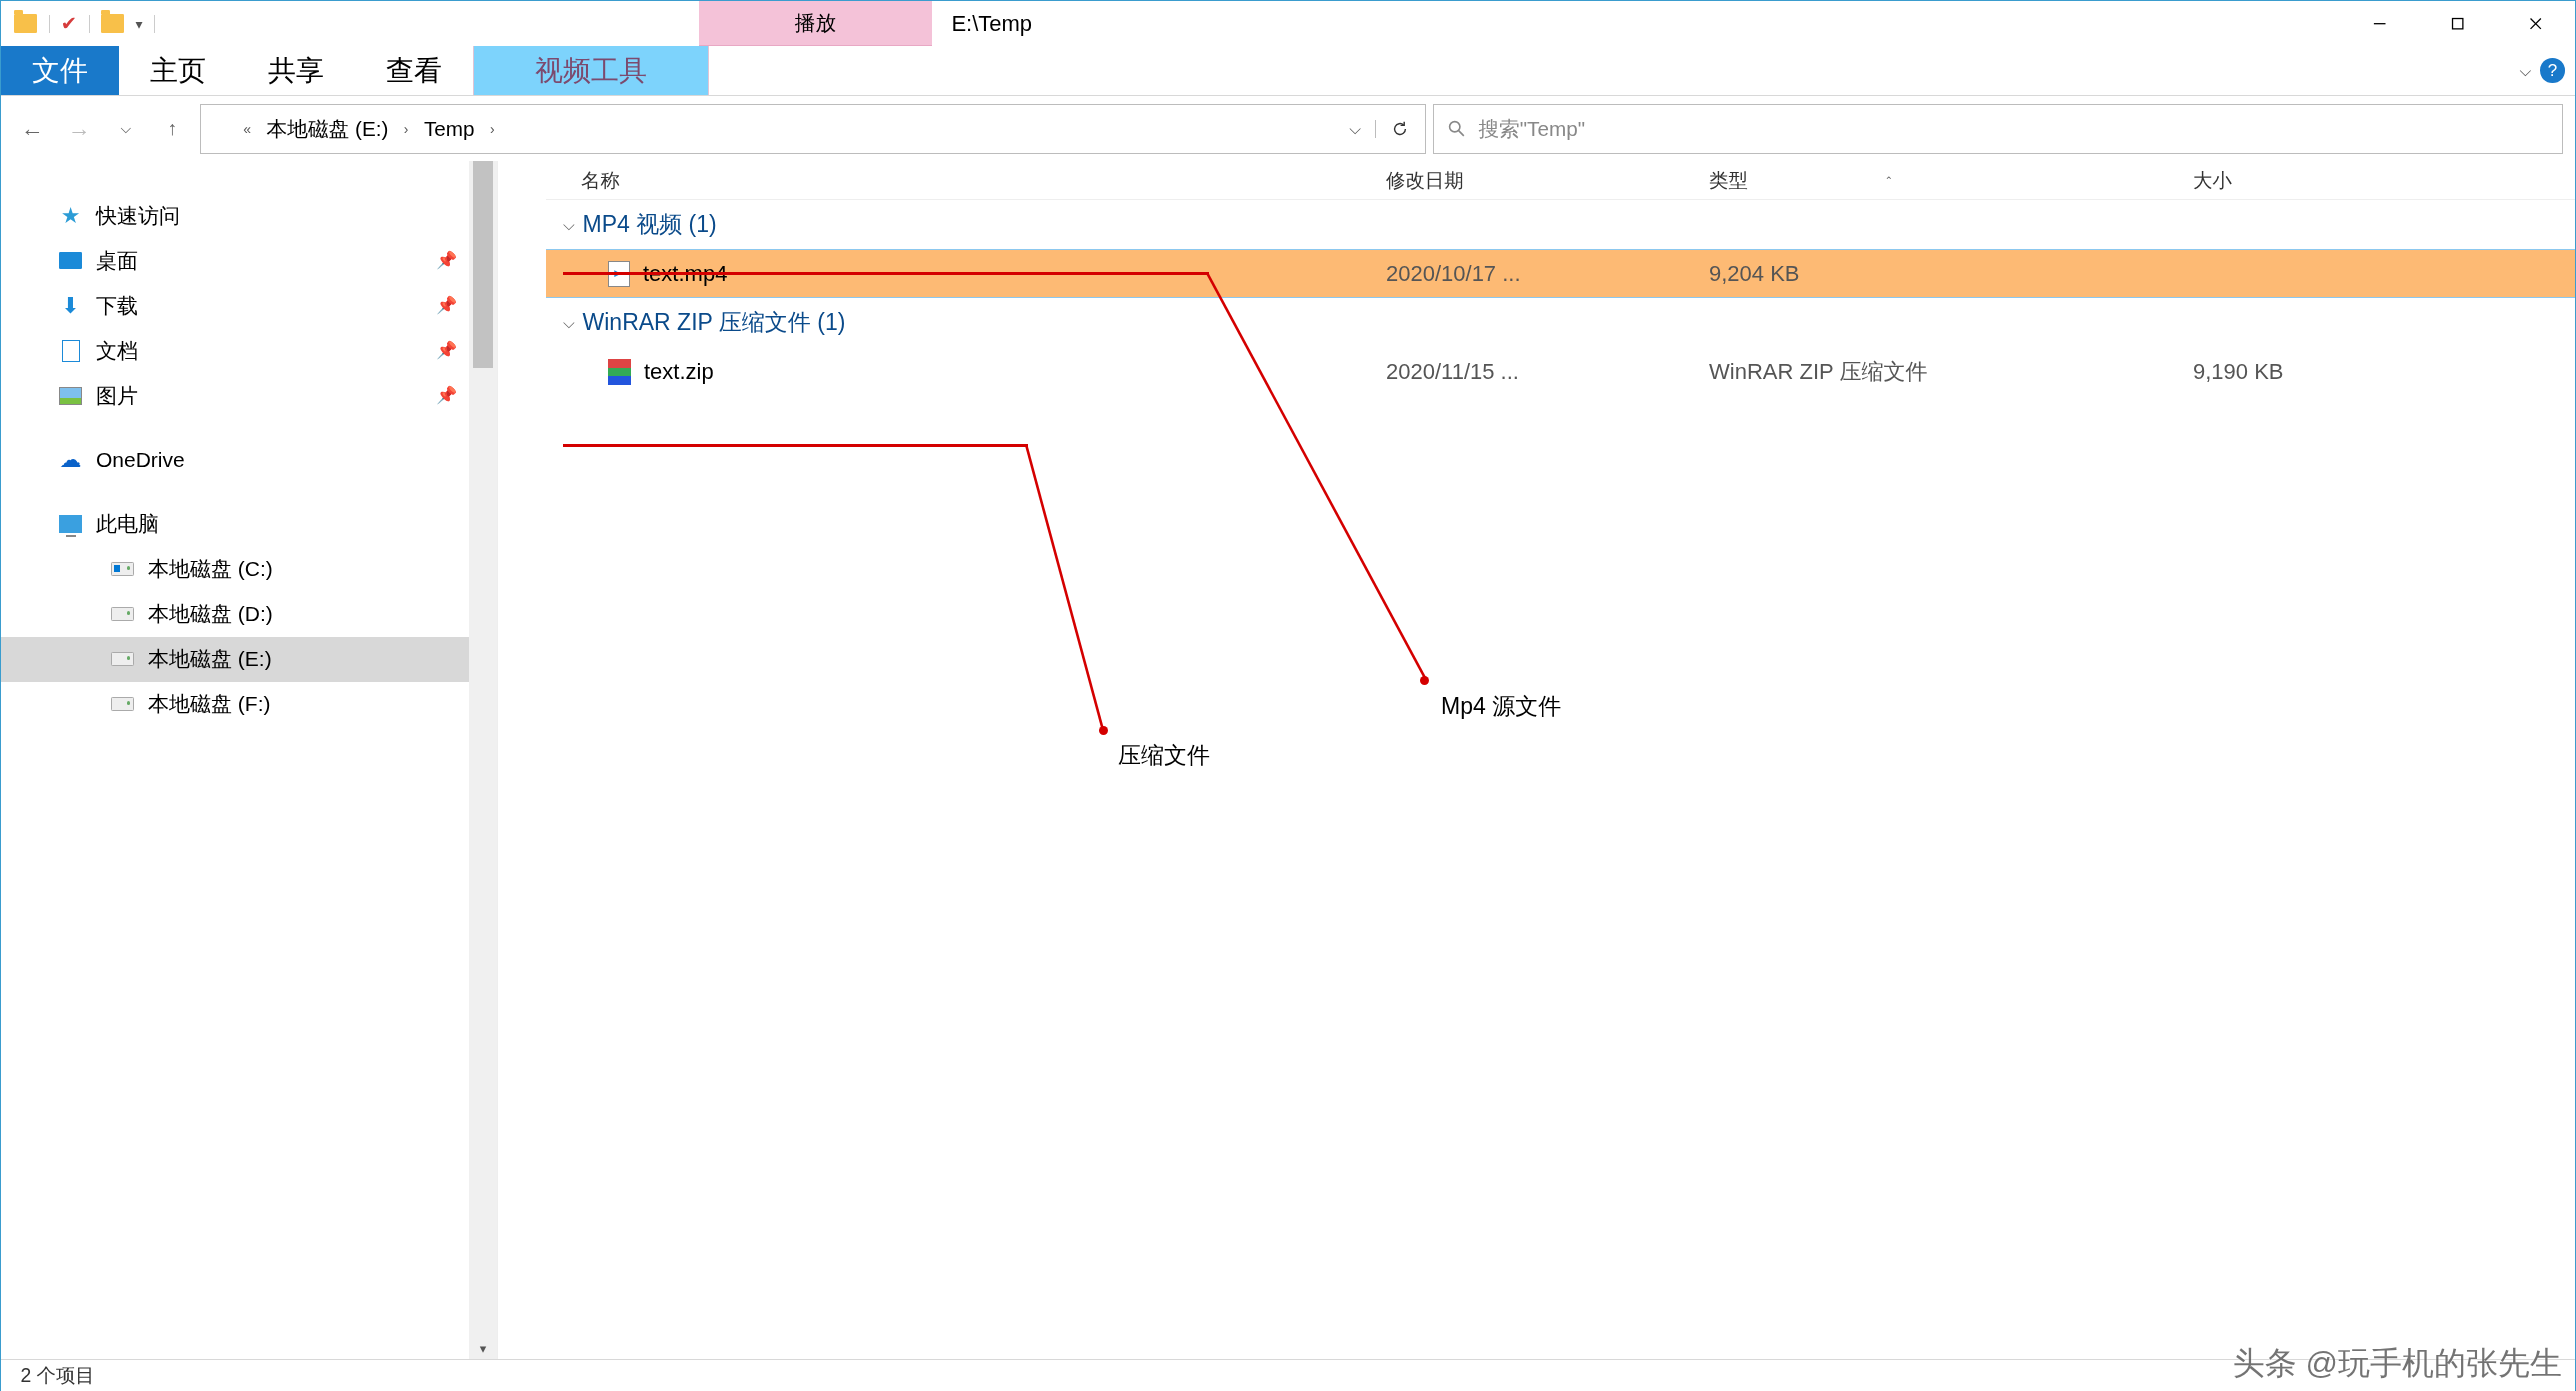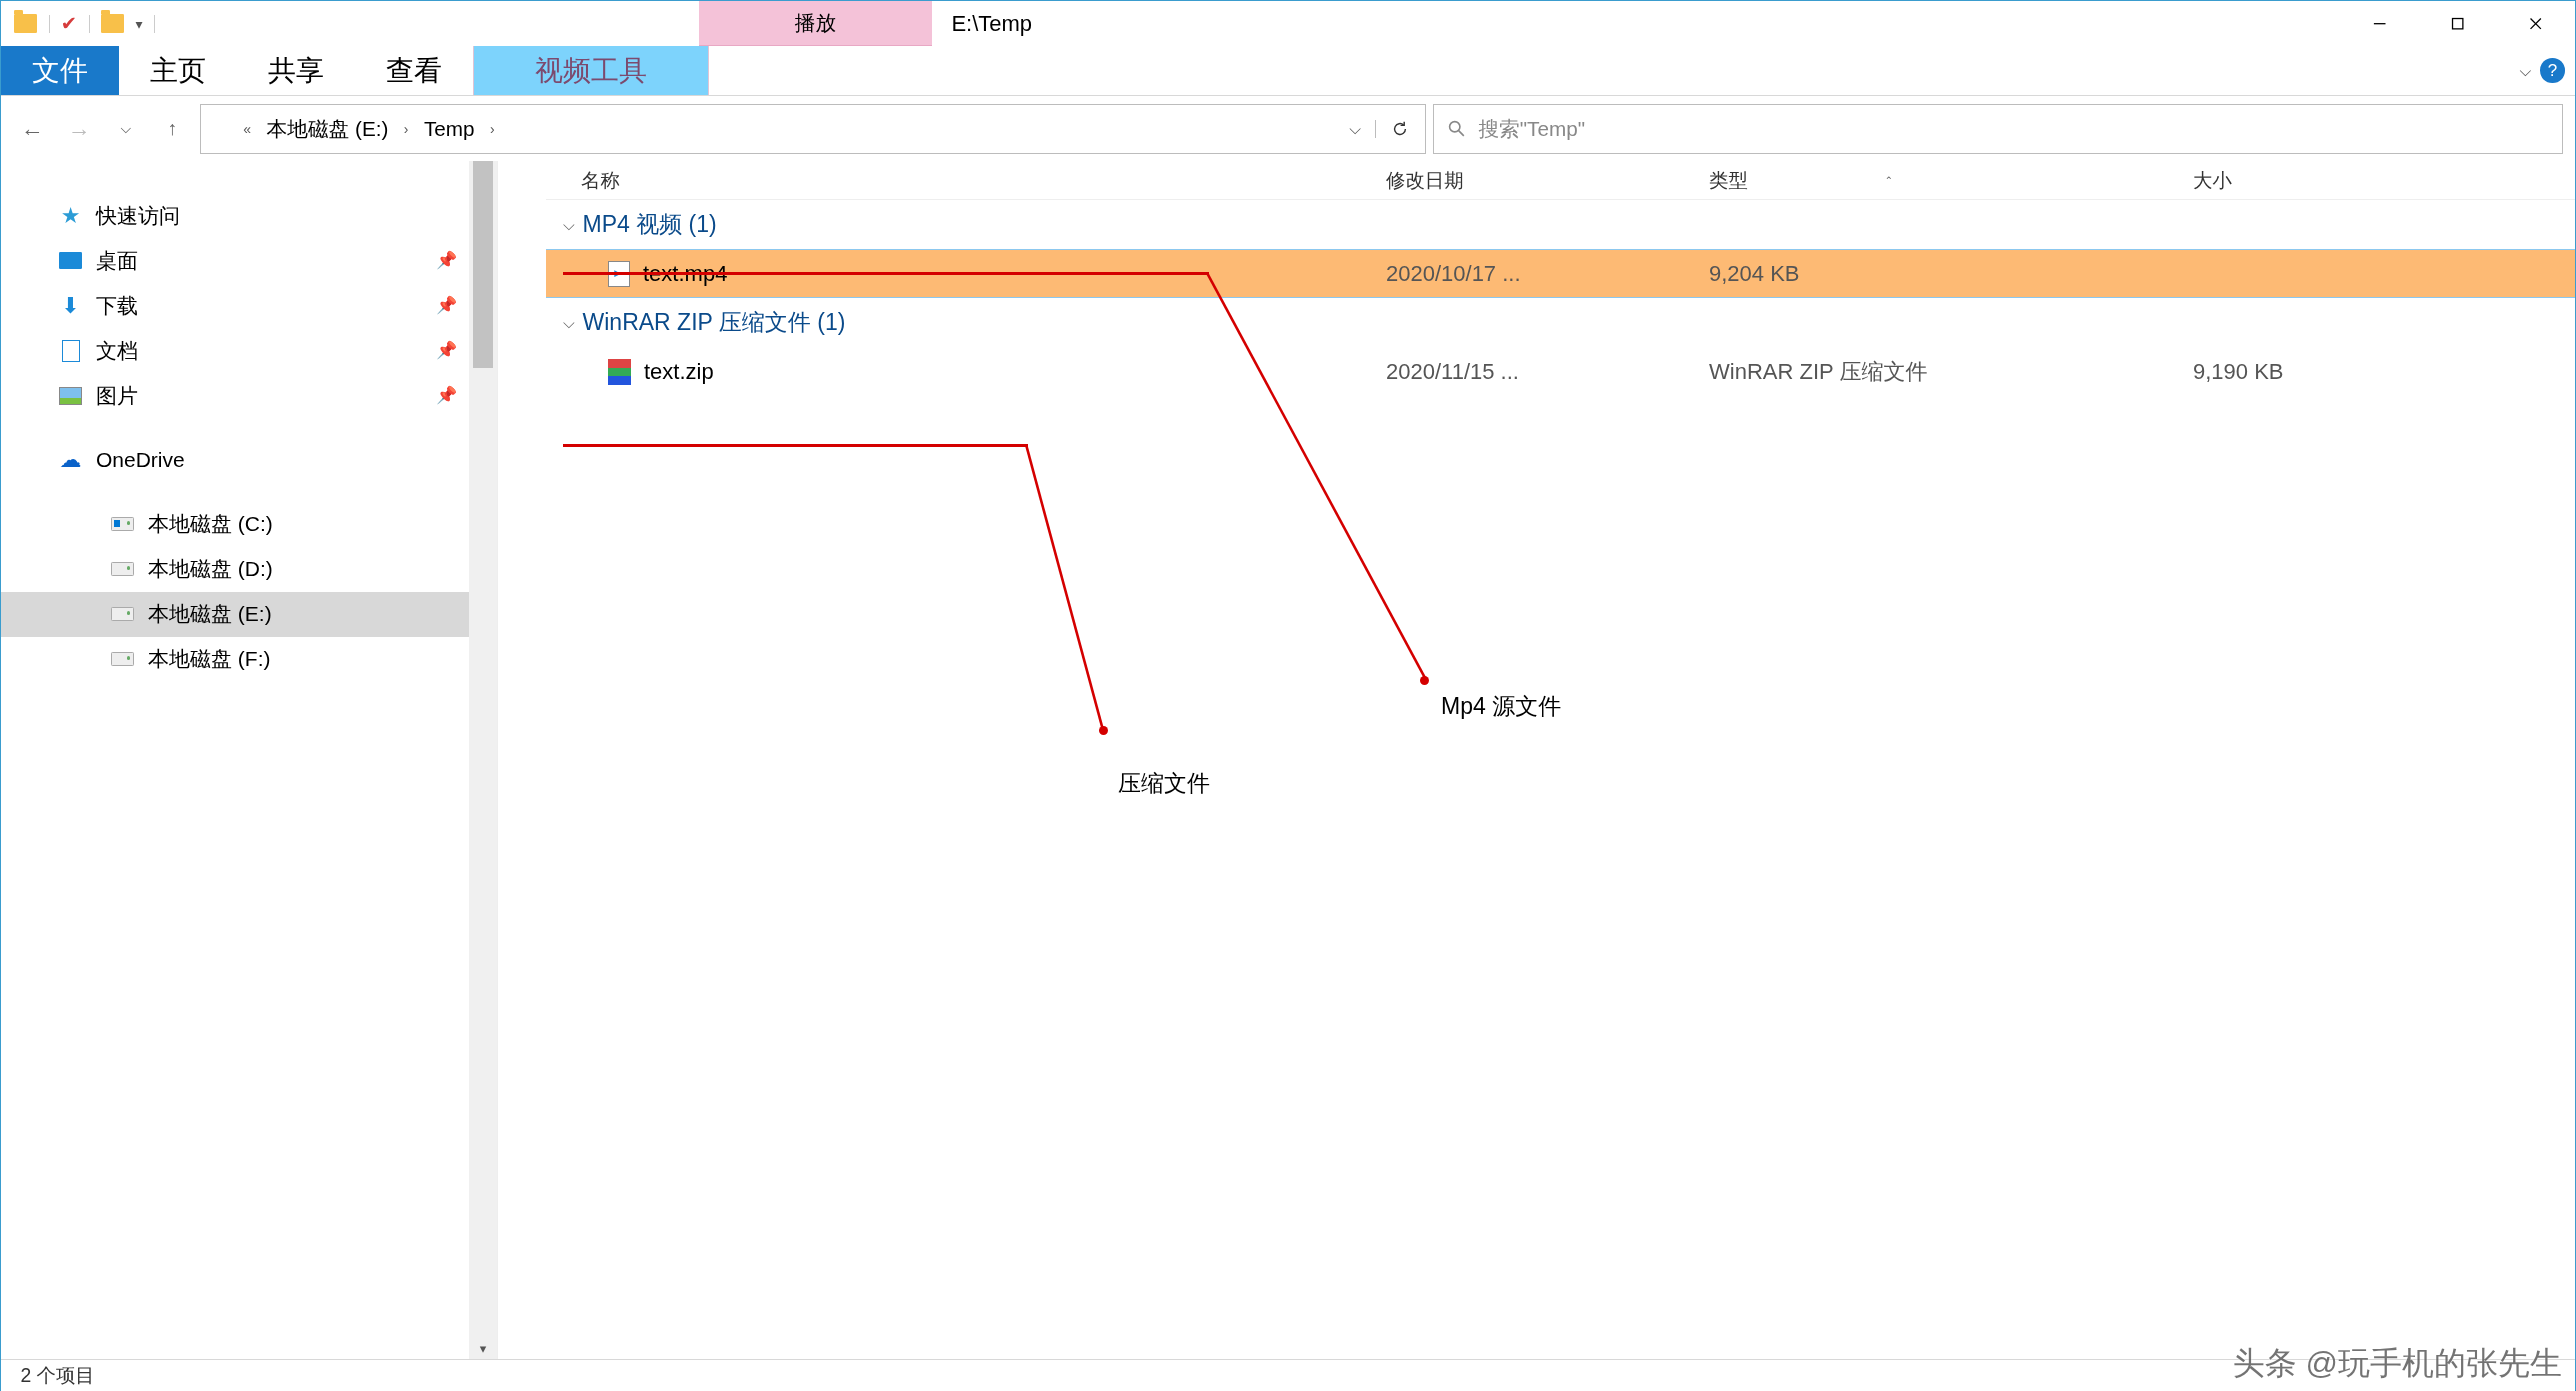--- a/index.html
+++ b/index.html
@@ -220,20 +220,26 @@
         <span class="pin">📌</span>
       </div>
 
       <div style="height:19.4px"></div>
       <div class="side-item">
         <span class="ico ico-cloud">☁</span>
         <span>OneDrive</span>
       </div>
 
       <div style="height:19.4px"></div>
+      <div class="side-item">
+        <span class="ico">
+            <span class="ico-pc"></span>
+          </span>
+        <span>此电脑</span>
+      </div>
       <div class="side-item child2">
         <span class="ico">
             <span class="ico-drive c"></span>
           </span>
         <span>本地磁盘 (C:)</span>
       </div>
       <div class="side-item child2">
         <span class="ico">
             <span class="ico-drive"></span>
           </span>
@@ -296,21 +302,21 @@
         <line x1="2" y1="2" x2="340" y2="630" stroke="#d40000" stroke-width="4"></line>
       </svg>
       <div class="annot-dot" style="left:922px; top:515px;"></div>
       <div class="annot-text" style="left:943px; top:530px;">Mp4 源文件</div>
 
       <div class="annot-line" style="left:65px; top:283px; width:465px; height:2.6px;"></div>
       <svg class="annot" style="left:527px; top:283px; width:129px; height:297px;" viewBox="0 0 200 460" width="129" height="297">
         <line x1="2" y1="2" x2="120" y2="440" stroke="#d40000" stroke-width="4"></line>
       </svg>
       <div class="annot-dot" style="left:601px; top:565px;"></div>
-      <div class="annot-text" style="left:620px; top:579px;margin-top:28px;">压缩文件</div>
+      <div class="annot-text" style="left:620px; top:579px;">压缩文件</div>
     </div>
   </div>
 
   <div class="status">
     <span>2 个项目</span>
   </div>
 
   <div class="watermark">头条 @玩手机的张先生</div>
 </div>
 

